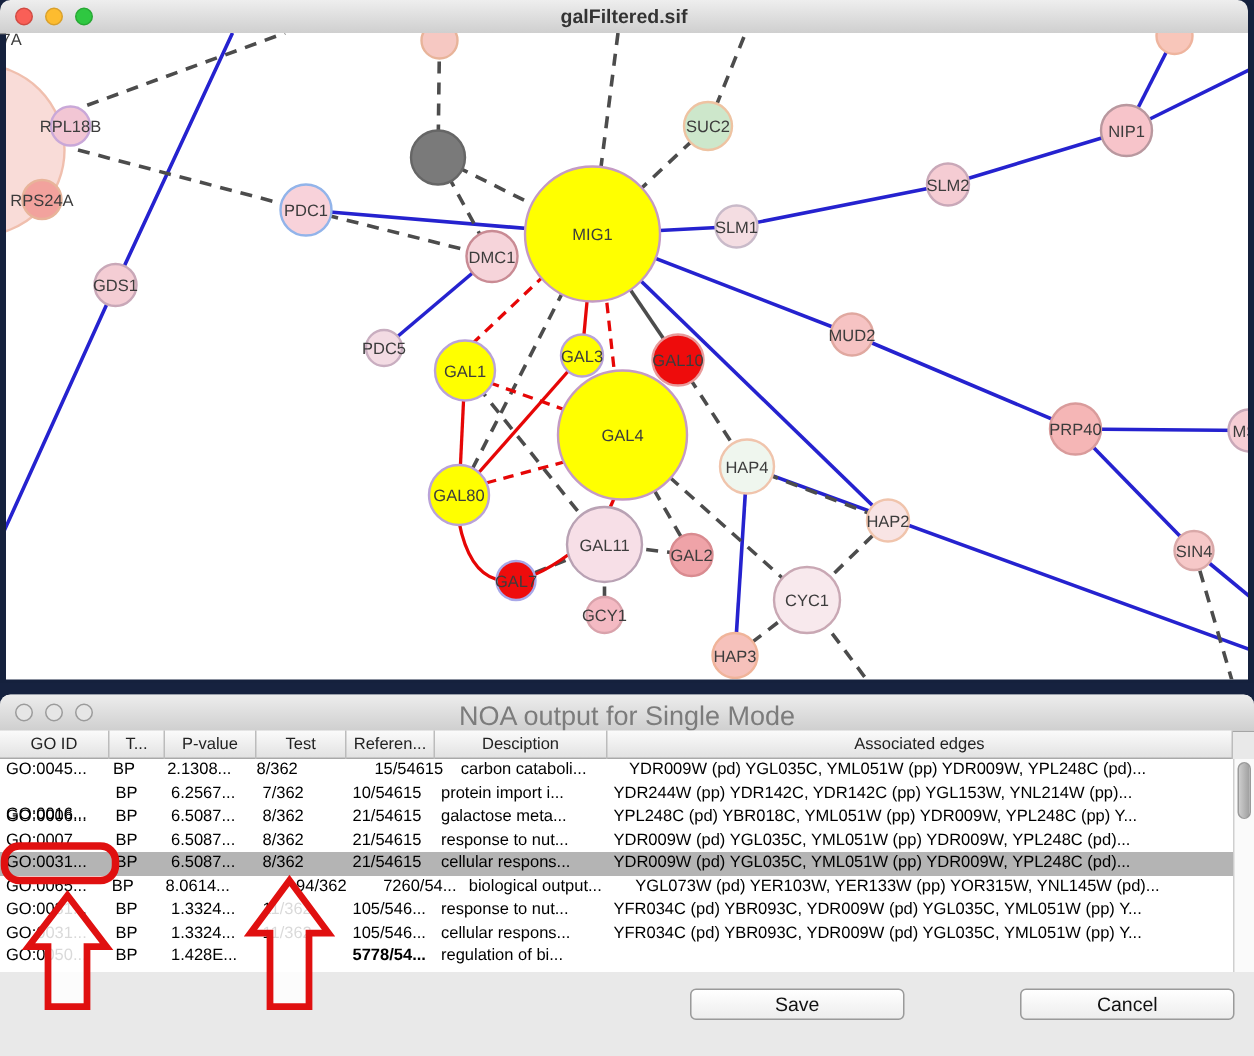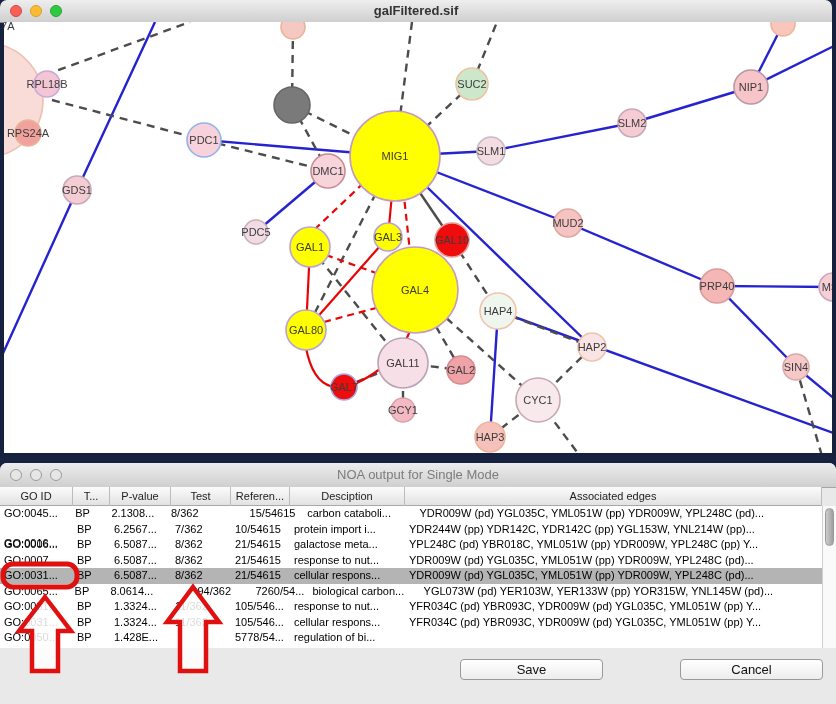--- a/index.html
+++ b/index.html
@@ -25,21 +25,21 @@
   .edge-gs{stroke:#4c4c4c;stroke-width:2.4;fill:none;}
   .edge-r{stroke:#e60606;stroke-width:2.2;fill:none;}
   .edge-rd{stroke:#e60606;stroke-width:2.2;stroke-dasharray:7 5;fill:none;}
   
   .win2{position:absolute;left:0;top:463px;width:836px;height:241px;background:#e9e9e9;
         border-radius:7px 7px 0 0;}
   .titlebar2{position:absolute;left:0;top:0;right:0;height:24px;
         background:linear-gradient(#ededed,#cfcfcf);border-bottom:1px solid #a5a5a5;
         border-radius:7px 7px 0 0;}
   .titlebar2 .light{top:6px;}
-  .t2-title{position:absolute;left:0;right:0;top:4px;text-align:center;font-size:13px;
+  .t2-title{position:absolute;left:0;right:0;top:4px;text-align:center;font-size:18px;
         color:#7c7c7c;}
   .thead{position:absolute;left:0;top:24px;width:822px;height:19px;display:flex;
         background:linear-gradient(#fbfbfb,#e2e2e2);border-bottom:1px solid #a9a9a9;box-sizing:border-box;}
   .hcell{height:19px;line-height:18px;font-size:11px;color:#222;text-align:center;
         border-right:1px solid #bcbcbc;box-sizing:border-box;overflow:hidden;white-space:nowrap;}
   .tbody{position:absolute;left:0;top:43px;width:822px;height:142px;background:#fff;overflow:hidden;}
   .trow{display:flex;height:15.5px;}
   .trow.selected{background:#b4b4b4;}
   .tcell{height:15.5px;line-height:15.5px;font-size:11px;color:#000;padding-left:4px;
         box-sizing:border-box;overflow:hidden;white-space:nowrap;}
@@ -243,21 +243,21 @@
         <div class="tcell" style="width: 59px;">21/54615</div>
         <div class="tcell" style="width: 115px;">cellular respons...</div>
         <div class="tcell" style="width: 417px;">YDR009W (pd) YGL035C, YML051W (pp) YDR009W, YPL248C (pd)...</div>
       </div>
       <div class="trow">
         <div class="tcell" style="width: 73px;">GO:0065...</div>
         <div class="tcell" style="width: 37px;">BP</div>
         <div class="tcell" style="width: 61px;">8.0614...</div>
         <div class="tcell" style="width: 60px; margin-left: 28px;">94/362</div>
         <div class="tcell" style="width: 59px;">7260/54...</div>
-        <div class="tcell" style="width: 115px;">biological carbon...</div>
+        <div class="tcell" style="width: 115px;">biological output...</div>
         <div class="tcell" style="width: 417px;">YGL073W (pd) YER103W, YER133W (pp) YOR315W, YNL145W (pd)...</div>
       </div>
       <div class="trow">
         <div class="tcell" style="width: 73px;">GO:0031...</div>
         <div class="tcell" style="width: 37px;">BP</div>
         <div class="tcell" style="width: 61px;">1.3324...</div>
         <div class="tcell" style="width: 60px;">11/362</div>
         <div class="tcell" style="width: 59px;">105/546...</div>
         <div class="tcell" style="width: 115px;">response to nut...</div>
         <div class="tcell" style="width: 417px;">YFR034C (pd) YBR093C, YDR009W (pd) YGL035C, YML051W (pp) Y...</div>
@@ -269,21 +269,21 @@
         <div class="tcell" style="width: 60px;">11/362</div>
         <div class="tcell" style="width: 59px;">105/546...</div>
         <div class="tcell" style="width: 115px;">cellular respons...</div>
         <div class="tcell" style="width: 417px;">YFR034C (pd) YBR093C, YDR009W (pd) YGL035C, YML051W (pp) Y...</div>
       </div>
       <div class="trow">
         <div class="tcell" style="width: 73px;">GO:0050...</div>
         <div class="tcell" style="width: 37px;">BP</div>
         <div class="tcell" style="width: 61px;">1.428E...</div>
         <div class="tcell" style="width: 60px; margin-top: 32px;">80/362</div>
-        <div class="tcell" style="width: 59px;">5778/54...</div>
+        <div class="tcell" style="width: 59px; font-weight: bold;">5778/54...</div>
         <div class="tcell" style="width: 115px;">regulation of bi...</div>
       </div>
     </div>
   <div class="vscroll">
     <div class="vthumb"></div>
   </div>
   <button class="btn btn-save">Save</button>
   <button class="btn btn-cancel">Cancel</button>
 </div>
 

